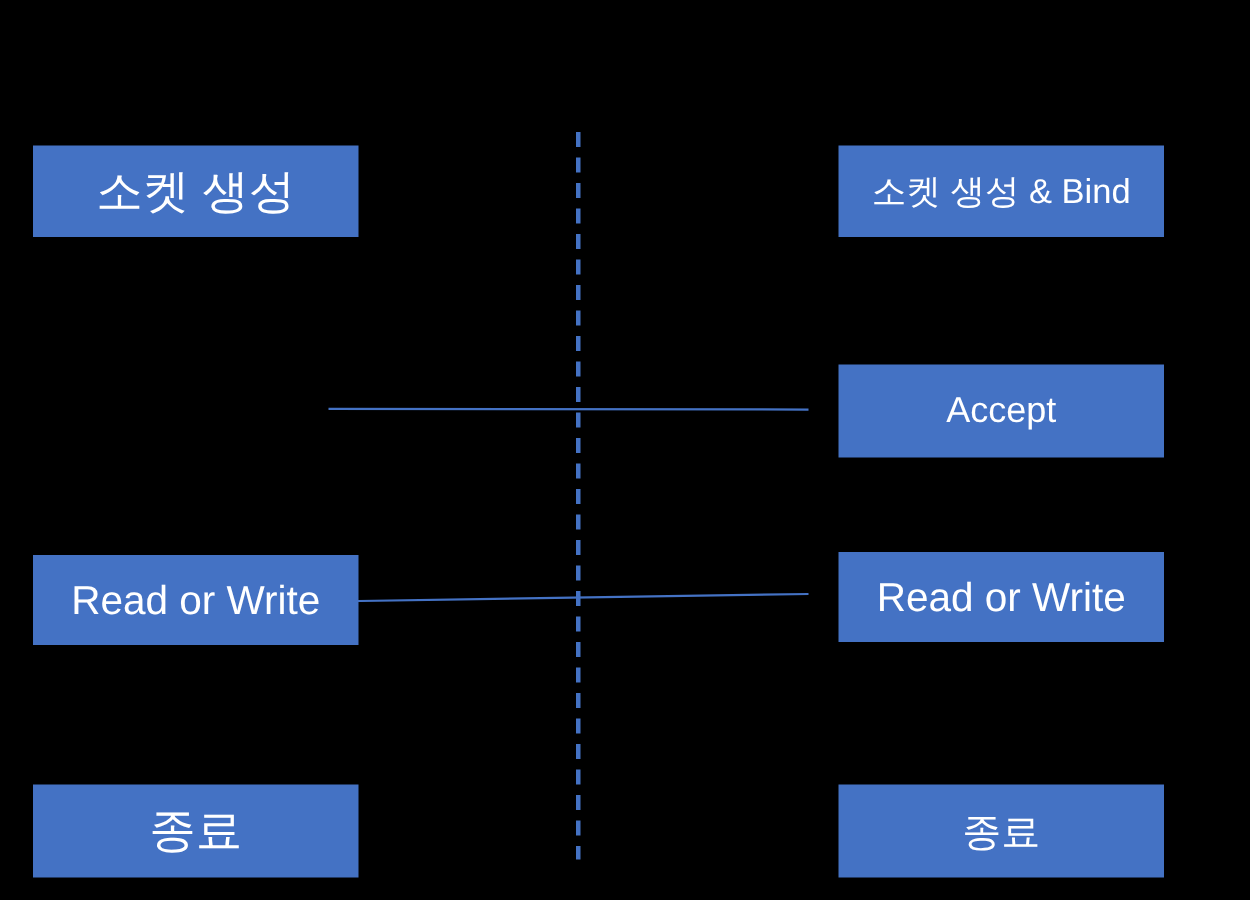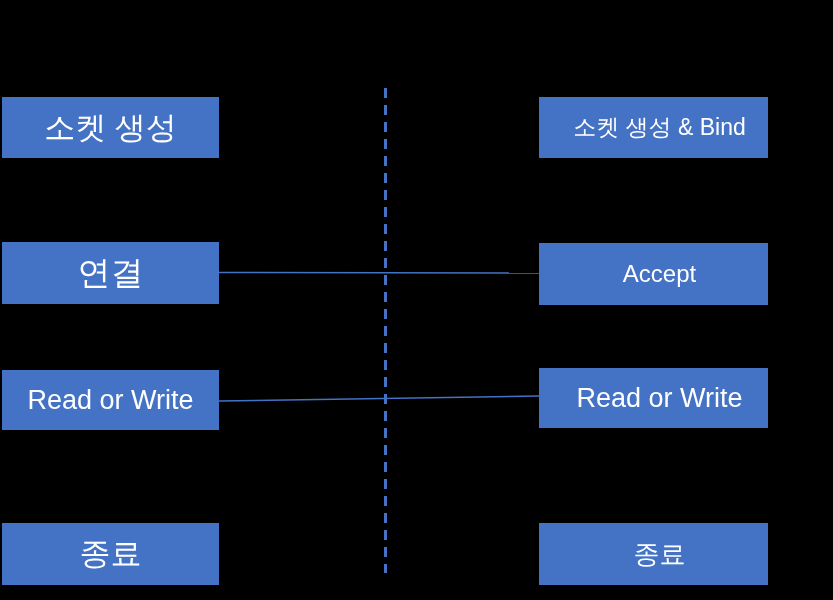--- a/index.html
+++ b/index.html
@@ -41,23 +41,24 @@
     position: absolute;
     width: 217px;
     display: flex;
     align-items: center;
     justify-content: center;
     background: var(--box);
     color: var(--text);
     font-weight: 400;
     white-space: nowrap;
     text-align: center;
+    margin-left: 20px;
   }
   .col-client { left: 2px; }
-  .col-server { left: 539px; padding-left: 12px; }
+  .col-server { left: 539px; }
 
   #client-step-1 { top: 97px;  height: 61px; font-size: 31px; }
   #client-step-2 { top: 242px; height: 62px; font-size: 33px; }
   #client-step-3 { top: 370px; height: 60px; font-size: 27px; }
   #client-step-4 { top: 523px; height: 62px; font-size: 31px; }
 
   #server-step-1 { top: 97px;  height: 61px; font-size: 23px; }
   #server-step-2 { top: 243px; height: 62px; font-size: 24px; }
   #server-step-3 { top: 368px; height: 60px; font-size: 27px; }
   #server-step-4 { top: 523px; height: 62px; font-size: 26px; }
@@ -68,21 +69,20 @@
 <div class="stage">
 
   <svg class="lines" viewBox="0 0 833 600" xmlns="http://www.w3.org/2000/svg">
     <line class="dashed" x1="385.5" y1="88" x2="385.5" y2="573"></line>
     <line class="connector" x1="219" y1="272.5" x2="539" y2="273"></line>
     <line class="connector" x1="219" y1="401" x2="539" y2="396"></line>
   </svg>
 
   <div class="box col-client" id="client-step-1">소켓 생성</div>
 
-  <div class="box col-client" id="client-step-2">연결</div>
 
   <div class="box col-client" id="client-step-3">Read or Write</div>
 
   <div class="box col-client" id="client-step-4">종료</div>
 
   <div class="box col-server" id="server-step-1">소켓 생성 &amp; Bind</div>
 
   <div class="box col-server" id="server-step-2">Accept</div>
 
   <div class="box col-server" id="server-step-3">Read or Write</div>

